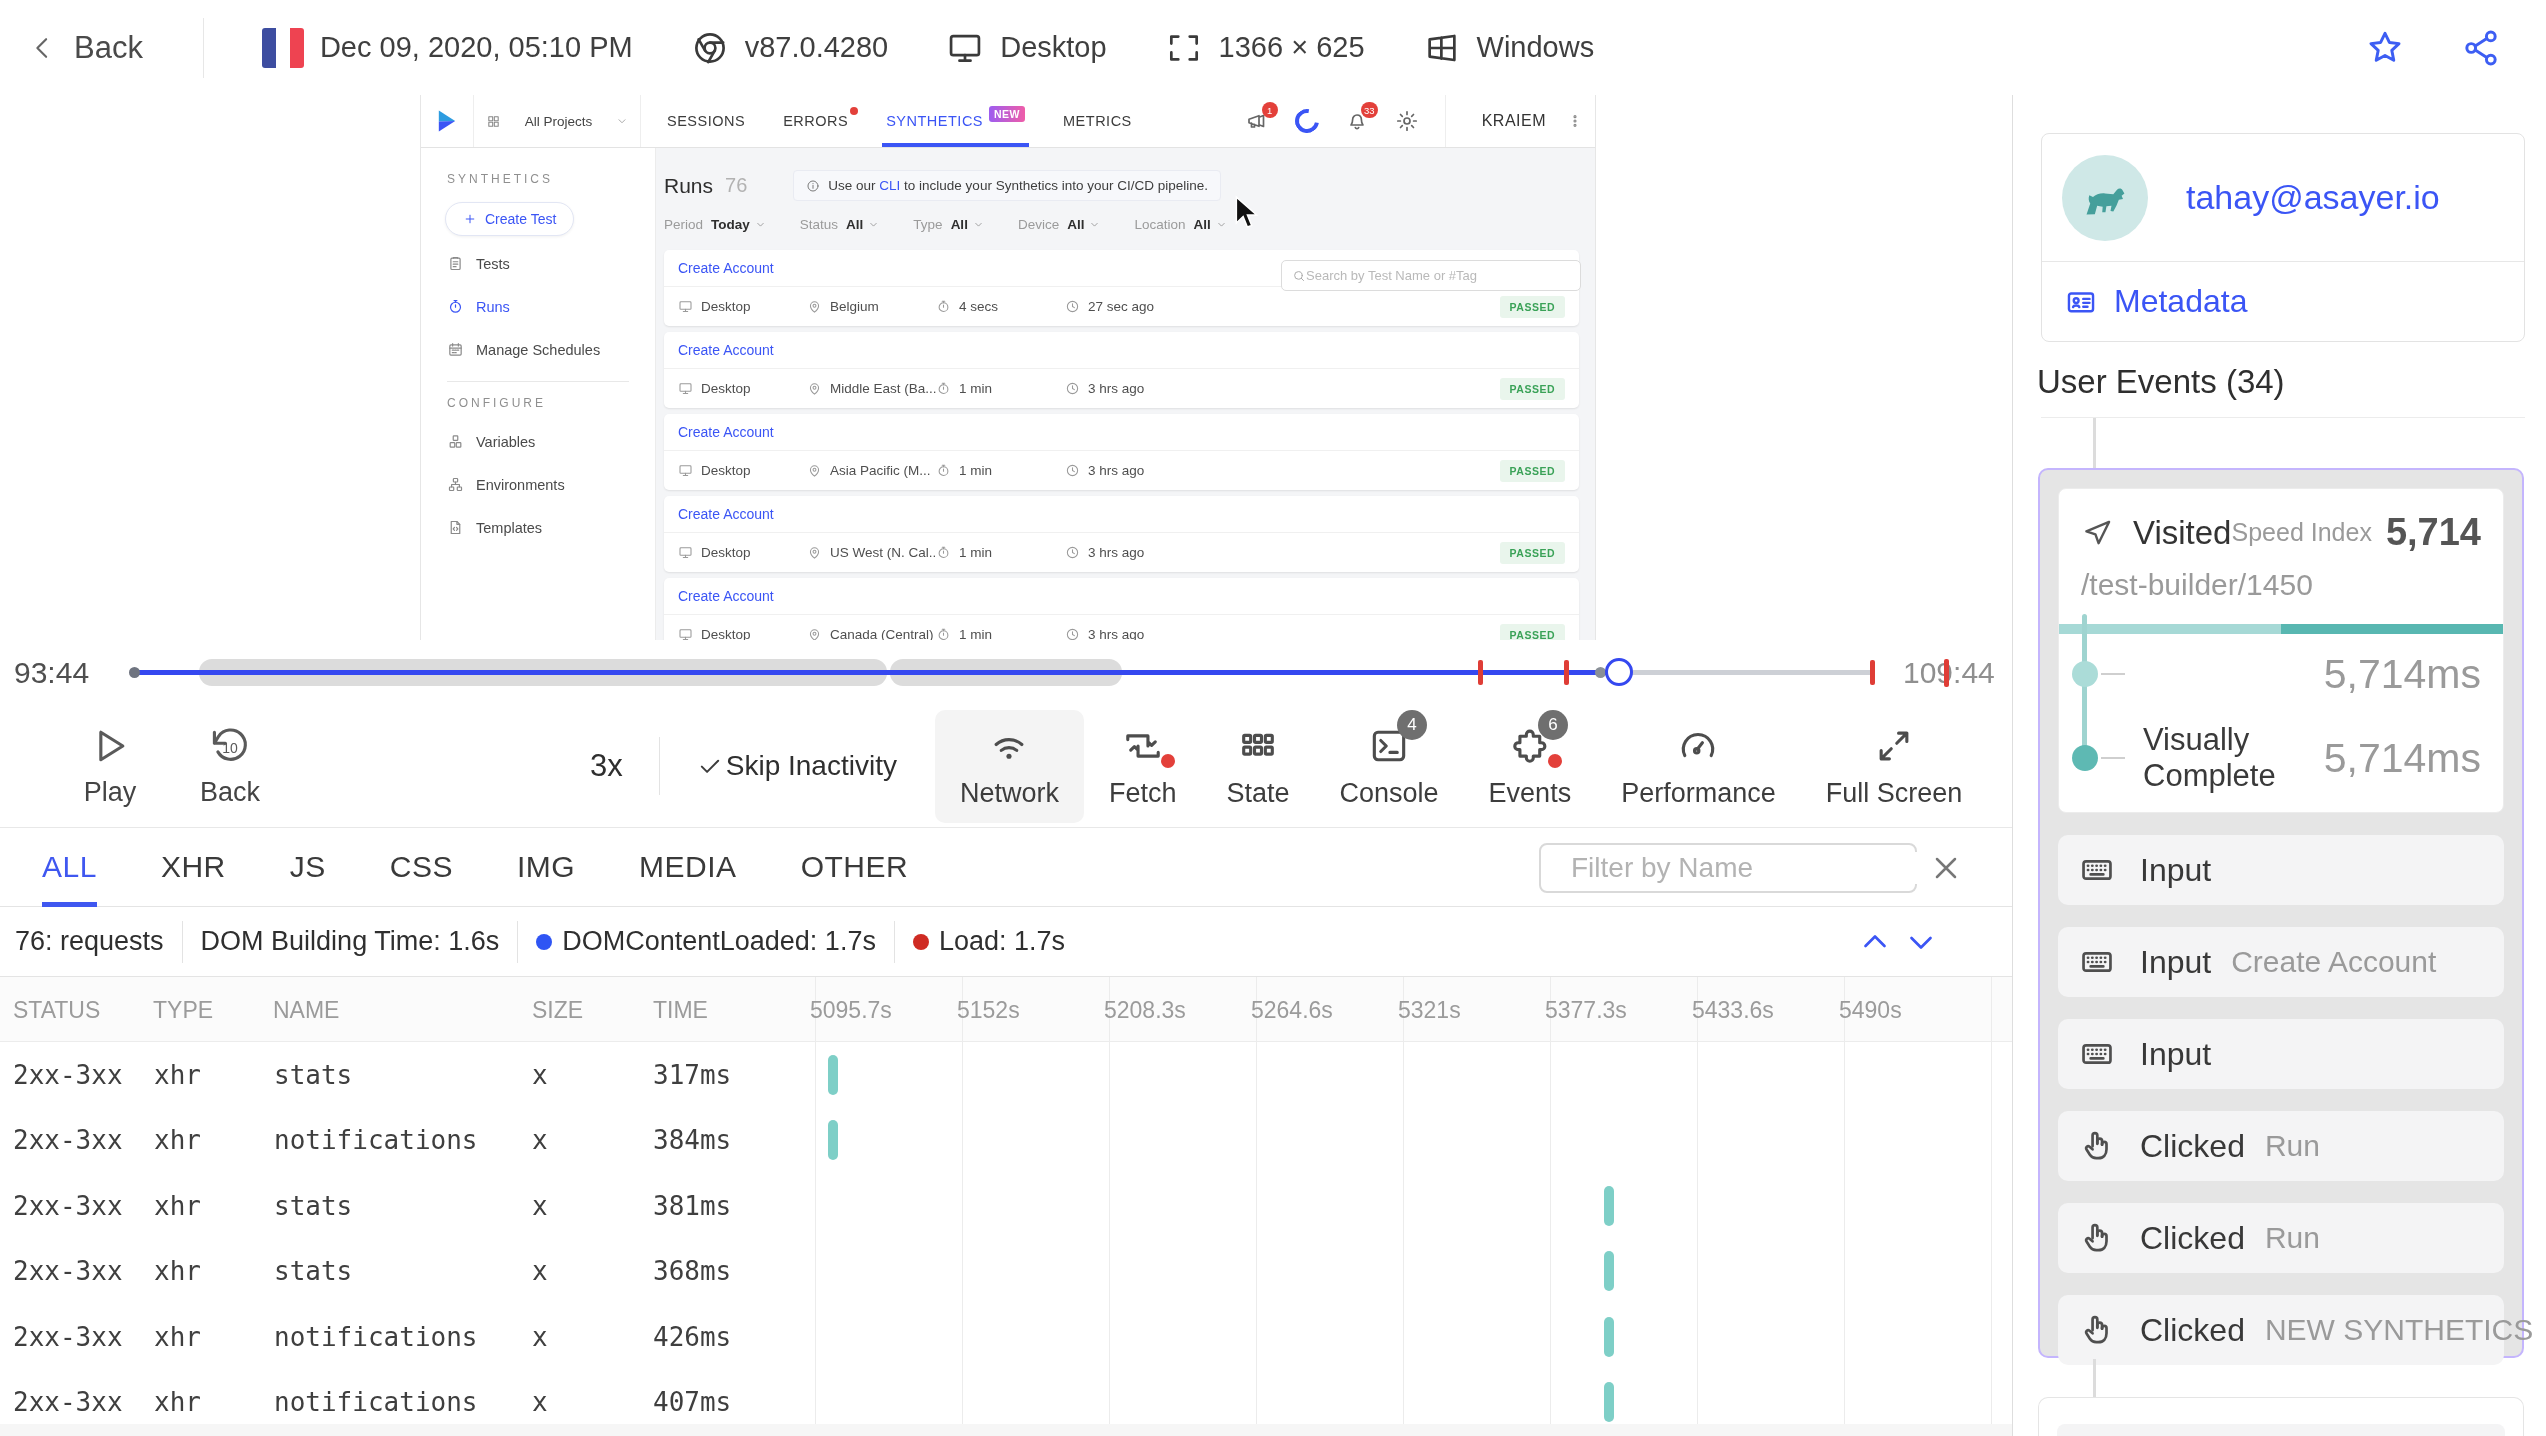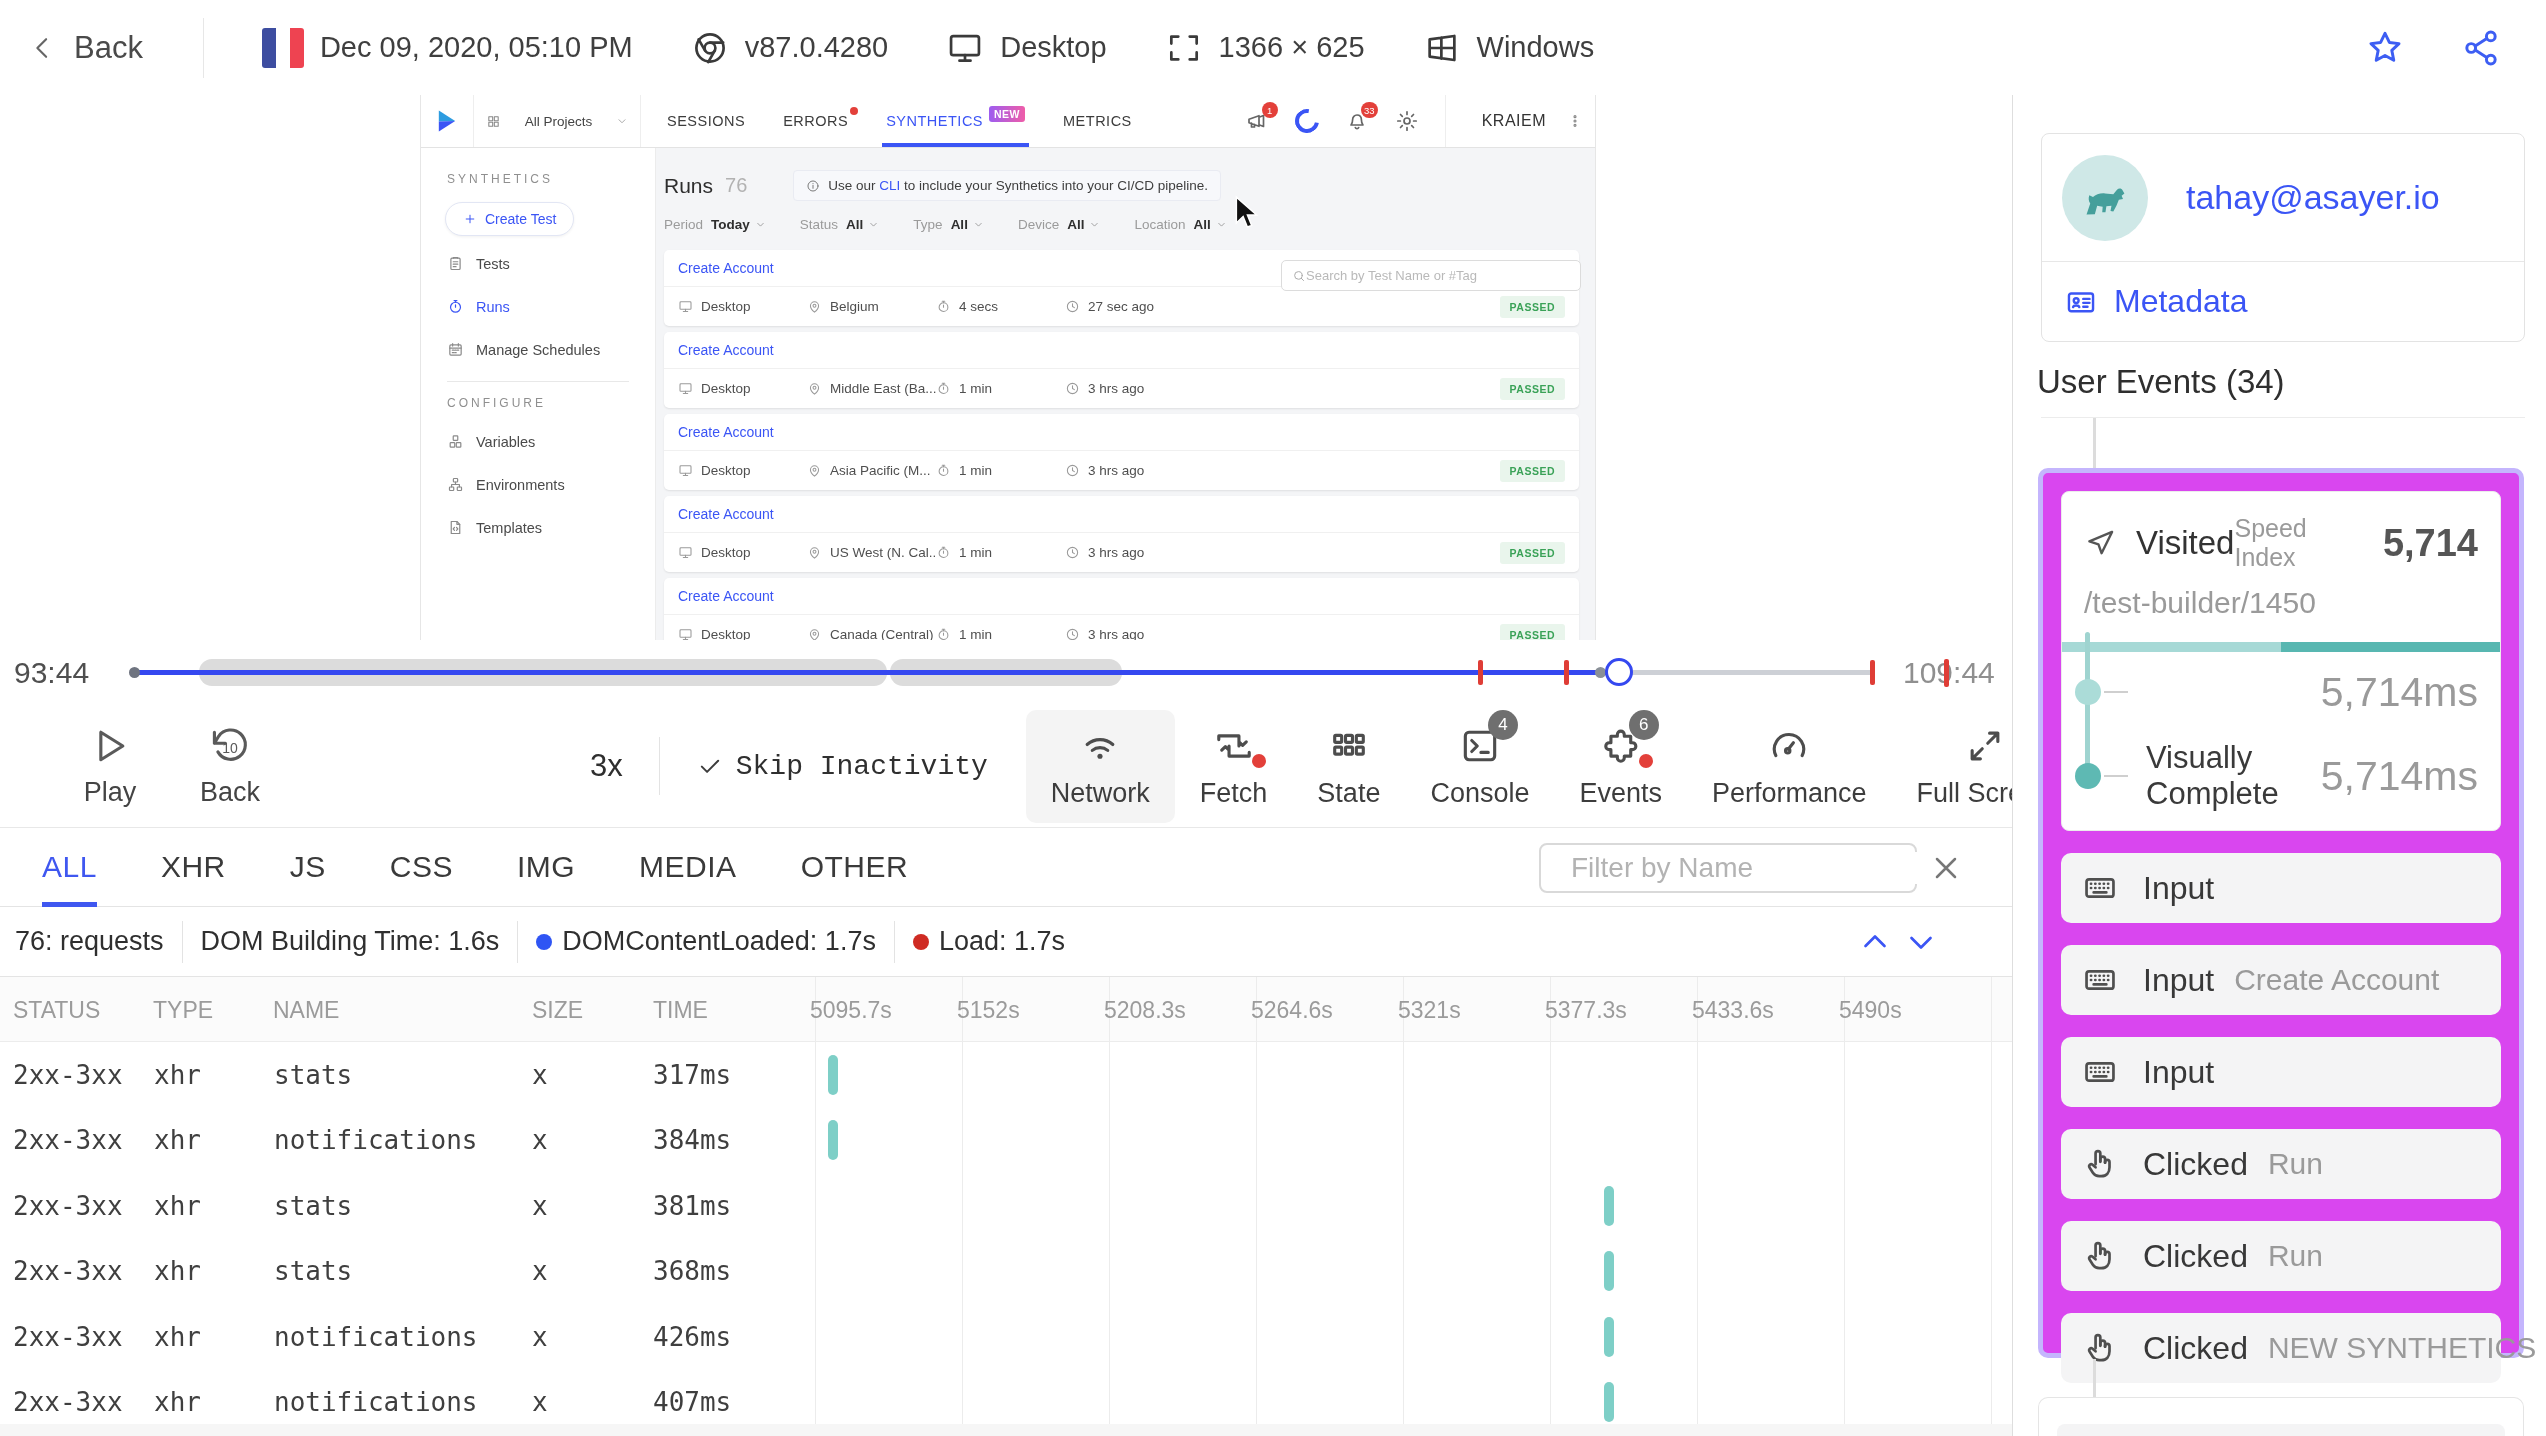--- a/index.html
+++ b/index.html
@@ -94,21 +94,21 @@
 
   
   .controls { position:absolute; left:0; top:705px; width:2546px; height:122px; background:#fff; display:flex; align-items:center; padding-left:50px; }
   .ctrl { width:120px; display:flex; flex-direction:column; align-items:center; gap:9px; cursor:pointer; }
   .ctrl .icn { width:44px; height:44px; color:#5a5a5a; }
   .ctrl .lbl { font-size:27px; color:#444; }
   .back10 { position:relative; }
   .back10 .ten { position:absolute; left:50%; top:54%; transform:translate(-50%,-50%); font-size:14px; color:#5a5a5a; }
   .speed { margin-left:300px; font-size:31px; color:#2f2f2f; cursor:pointer; }
   .ctrl-sep { width:1px; height:58px; background:#e3e3e3; margin:0 36px; }
-  .skip { display:flex; align-items:center; gap:12px; cursor:pointer;font-family:Liberation Mono, monospace; }
+  .skip { display:flex; align-items:center; gap:2px; cursor:pointer; }
   .skip .icn { width:28px; height:28px; color:#3c3c3c; }
   .skip .lbl { font-size:28px; color:#2f2f2f; }
   .panels { display:flex; margin-left:38px; align-items:center; }
   .panel { position:relative; display:flex; flex-direction:column; align-items:center; gap:10px; padding:14px 25px; border-radius:10px; cursor:pointer; }
   .panel.active { background:#f4f4f4; }
   .panel .ic-wrap { position:relative; width:44px; height:44px; color:#4d4d4d; }
   .panel .ic-wrap .icn { width:44px; height:44px; }
   .panel .lbl { font-size:27px; color:#3d3d3d; white-space:nowrap; }
   .panel .cnt { position:absolute; top:-14px; right:-16px; min-width:30px; height:30px; border-radius:15px; background:#6f6f6f; color:#fff; font-size:17px; display:flex; align-items:center; justify-content:center; }
   .panel .rdot { position:absolute; bottom:0px; right:-10px; width:14px; height:14px; border-radius:50%; background:#e3403a; }
@@ -146,21 +146,21 @@
   .user-top { display:flex; align-items:center; height:127px; padding:0 20px; gap:38px; }
   .avatar { width:86px; height:86px; border-radius:50%; background:#cfe8e7; display:flex; align-items:center; justify-content:center; flex:none; }
   .avatar svg { width:60px; height:48px; }
   .email { font-size:34px; color:#3b55f5; cursor:pointer; }
   .user-meta { border-top:1px solid #e7e7e7; display:flex; align-items:center; gap:16px; height:80px; padding:0 22px; color:#3b55f5; cursor:pointer; }
   .user-meta .icn { width:34px; height:34px; }
   .user-meta .lbl { font-size:32px; }
   .ev-title { position:absolute; left:24px; top:268px; font-size:33px; color:#2f2f2f; }
   .prev-edge { position:absolute; left:28px; top:322px; width:484px; height:1px; background:#ececec; }
   .conn { position:absolute; width:3px; background:#dcdcdc; left:80px; }
-  .ev-card { position:absolute; left:25px; top:373px; width:486px; height:890px; border:5px solid #c4b5fd; border-radius:10px; background:#d946ef; padding:18px; }
+  .ev-card { position:absolute; left:25px; top:373px; width:486px; height:890px; border:2px solid #c4b5fd; border-radius:10px; background:#e5e5e5; padding:18px; }
   .visited { position:relative; border:1px solid #ececec; border-radius:8px; background:#fff; padding:22px 22px 24px; }
   .vis-head { display:flex; align-items:center; }
   .vis-head .icn { width:34px; height:34px; color:#555; flex:none; }
   .vis-label { font-size:33px; color:#333; margin-left:18px; }
   .si-label { margin-left:auto; font-size:25px; color:#9a9a9a; }
   .si-value { font-size:38px; color:#555; margin-left:14px; font-weight:bold; }
   .vis-url { margin-top:14px; font-size:30px; color:#9a9a9a; }
   .vis-bar { height:10px; margin:22px -22px 0; display:flex; }
   .vis-bar i:first-child { width:50%; background:#a6d9d6; }
   .vis-bar i:last-child { flex:1; background:#58b7b1; }

